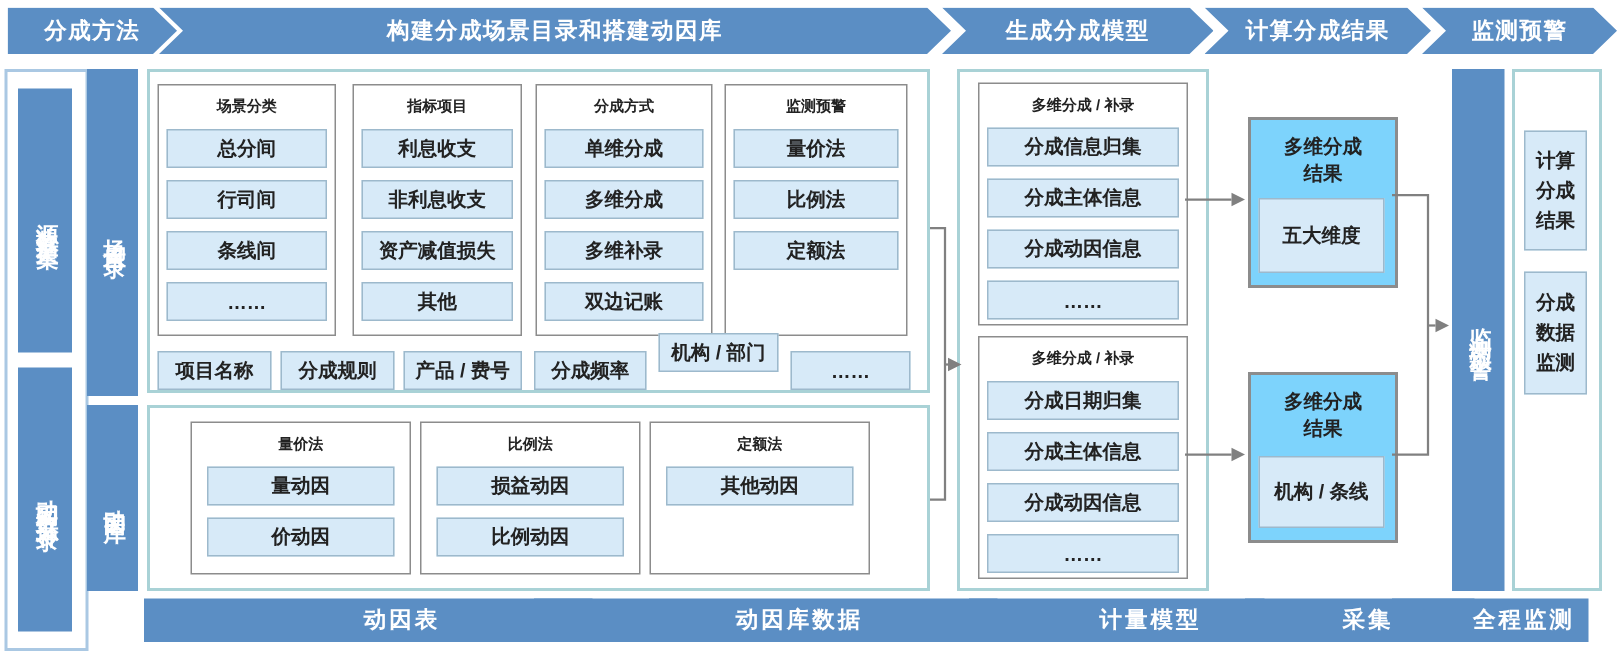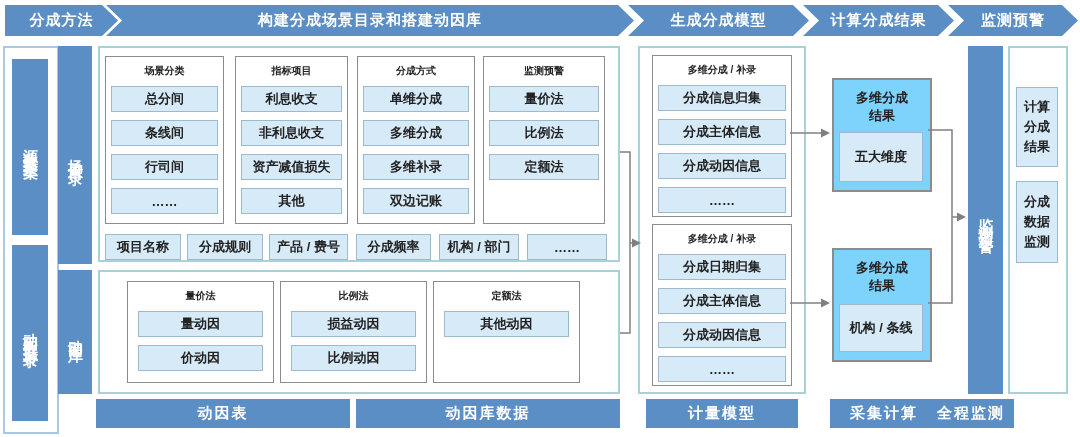--- a/index.html
+++ b/index.html
@@ -35,21 +35,21 @@
   .rtitle{width:58px;margin:9px auto 0;text-align:center;font-size:13px;font-weight:bold;line-height:1.35;}
 
   
   .mon{position:absolute;background:#d7eaf8;border:1px solid #9db9cc;
        display:flex;align-items:center;justify-content:center;text-align:center;
        font-size:13px;font-weight:bold;line-height:1.55;padding:0 2px;box-sizing:border-box;}
 
   
   .bbar{position:absolute;top:399px;height:29px;background:#5b8ec4;color:#fff;
         font-weight:bold;font-size:15px;letter-spacing:2px;
-        display:flex;align-items:center;justify-content:center;}
+        display:flex;align-items:center;justify-content:center;padding-left:45px;}
 
   .connectors{position:absolute;left:0;top:0;pointer-events:none;}
 </style>
 </head>
 <body>
 
 <div class="stage">
 
   <div class="hdr first" style="left:5px;width:113px">分成方法</div>
   <div class="hdr" style="left:106px;width:528px">构建分成场景目录和搭建动因库</div>
@@ -60,22 +60,22 @@
   <div class="rail" style="left:3px;top:46px;width:52px;height:384px">
     <div class="vbar" style="left:7px;top:11px;width:36px;height:176px">源数据采集</div>
     <div class="vbar" style="left:7px;top:197px;width:36px;height:176px">动因数据补录</div>
   </div>
 
   <div class="vbar" style="left:58px;top:46px;width:34px;height:218px">场景目录</div>
   <div class="sect" style="left:98px;top:46px;width:518px;height:212px">
     <div class="grp" style="left:5px;top:8px;width:117px;height:166px">
       <div class="grp-t">场景分类</div>
       <div class="item">总分间</div>
+      <div class="item">行司间</div>
       <div class="item">条线间</div>
-      <div class="item">行司间</div>
       <div class="item">……</div>
     </div>
     <div class="grp" style="left:135px;top:8px;width:111px;height:166px">
       <div class="grp-t">指标项目</div>
       <div class="item">利息收支</div>
       <div class="item">非利息收支</div>
       <div class="item">资产减值损失</div>
       <div class="item">其他</div>
     </div>
     <div class="grp" style="left:257px;top:8px;width:116px;height:166px">
@@ -88,21 +88,21 @@
     <div class="grp" style="left:383px;top:8px;width:120px;height:166px">
       <div class="grp-t">监测预警</div>
       <div class="item">量价法</div>
       <div class="item">比例法</div>
       <div class="item">定额法</div>
     </div>
     <div class="item free" style="left:5px;top:186px;width:74px">项目名称</div>
     <div class="item free" style="left:87px;top:186px;width:74px">分成规则</div>
     <div class="item free" style="left:169px;top:186px;width:77px">产品 / 费号</div>
     <div class="item free" style="left:256px;top:186px;width:73px">分成频率</div>
-    <div class="item free" style="left:339px;top:186px;width:78px">机构 / 部门</div>
+    <div class="item free" style="left:339px;top:174px;width:78px">机构 / 部门</div>
     <div class="item free" style="left:427px;top:186px;width:78px">……</div>
   </div>
 
   <div class="vbar" style="left:58px;top:270px;width:34px;height:124px;letter-spacing:3px">动因库</div>
   <div class="sect" style="left:98px;top:270px;width:518px;height:120px">
     <div class="grp" style="left:27px;top:9px;width:145px;height:100px">
       <div class="grp-t">量价法</div>
       <div class="item" style="margin:0 10px 8px">量动因</div>
       <div class="item" style="margin:0 10px 8px">价动因</div>
     </div>

